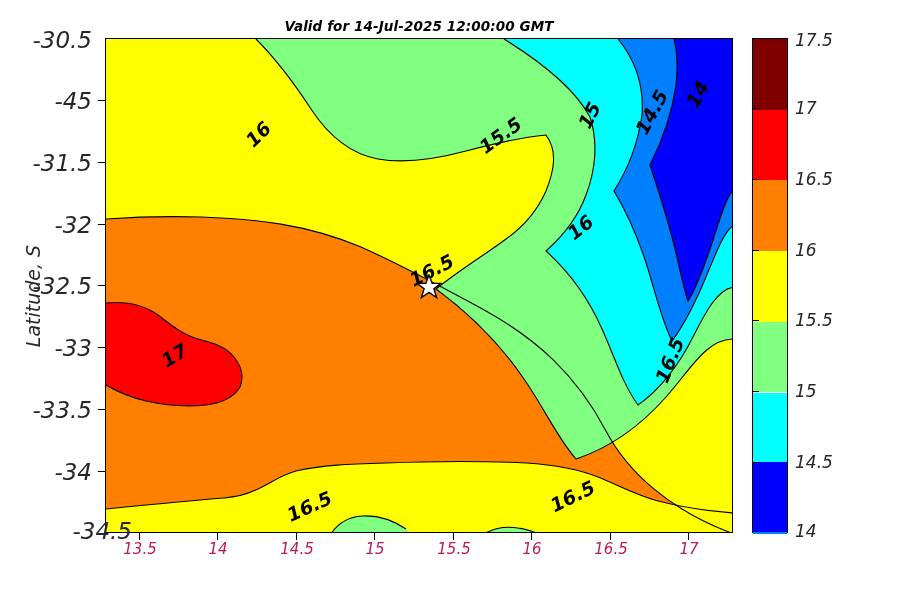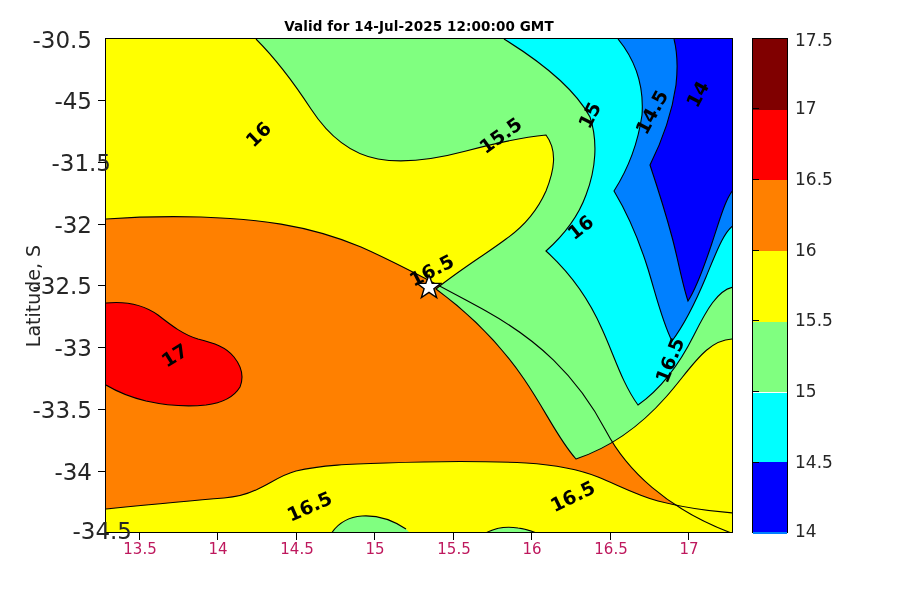--- a/index.html
+++ b/index.html
@@ -1,18 +1,18 @@
 <!DOCTYPE html>
 <html><head>
 <meta charset="utf-8">
 <style>
   html,body{margin:0;padding:0;}
   body{width:900px;height:600px;background:#ffffff;
        font-family:"DejaVu Sans","Liberation Sans",sans-serif;overflow:hidden;}
-  #root{position:relative;width:900px;height:600px;}
+  #root{position:relative;width:900px;height:600px;font-style:italic;}
 
   
   #title{position:absolute;left:105px;top:18px;width:628px;text-align:center;
          font-size:13.5px;font-weight:bold;color:#000;letter-spacing:.1px;}
 
   
   #plot{position:absolute;left:105px;top:38px;width:628px;height:495px;
         border:1.6px solid #000;box-sizing:border-box;overflow:hidden;background:#ff8000;}
   #plotsvg{position:absolute;left:0;top:0;}
 
@@ -198,21 +198,21 @@
   <div class="tick tky" style="left:98px;top:100px;"></div>
   <div class="tick tky" style="left:98px;top:162px;"></div>
   <div class="tick tky" style="left:98px;top:224px;"></div>
   <div class="tick tky" style="left:98px;top:285px;"></div>
   <div class="tick tky" style="left:98px;top:347px;"></div>
   <div class="tick tky" style="left:98px;top:409px;"></div>
   <div class="tick tky" style="left:98px;top:471px;"></div>
 
   <div class="ylab" style="left:0px;width:92px;top:40px;">-30.5</div>
   <div class="ylab" style="left:0px;width:92px;top:101px;">-45</div>
-  <div class="ylab" style="left:0px;width:92px;top:163px;padding-left:19px;">-31.5</div>
+  <div class="ylab" style="left:0px;width:92px;top:163px;">-31.5</div>
   <div class="ylab" style="left:0px;width:92px;top:225px;">-32</div>
   <div class="ylab" style="left:0px;width:92px;top:286px;">-32.5</div>
   <div class="ylab" style="left:0px;width:92px;top:348px;">-33</div>
   <div class="ylab" style="left:0px;width:92px;top:410px;">-33.5</div>
   <div class="ylab" style="left:0px;width:92px;top:472px;">-34</div>
   <div class="ylab" style="left:0px;width:92px;top:531px;padding-left:40px;">-34.5</div>
 
   <div id="yaxis-title">Latitude, S</div>
 
   <div id="cbar">

